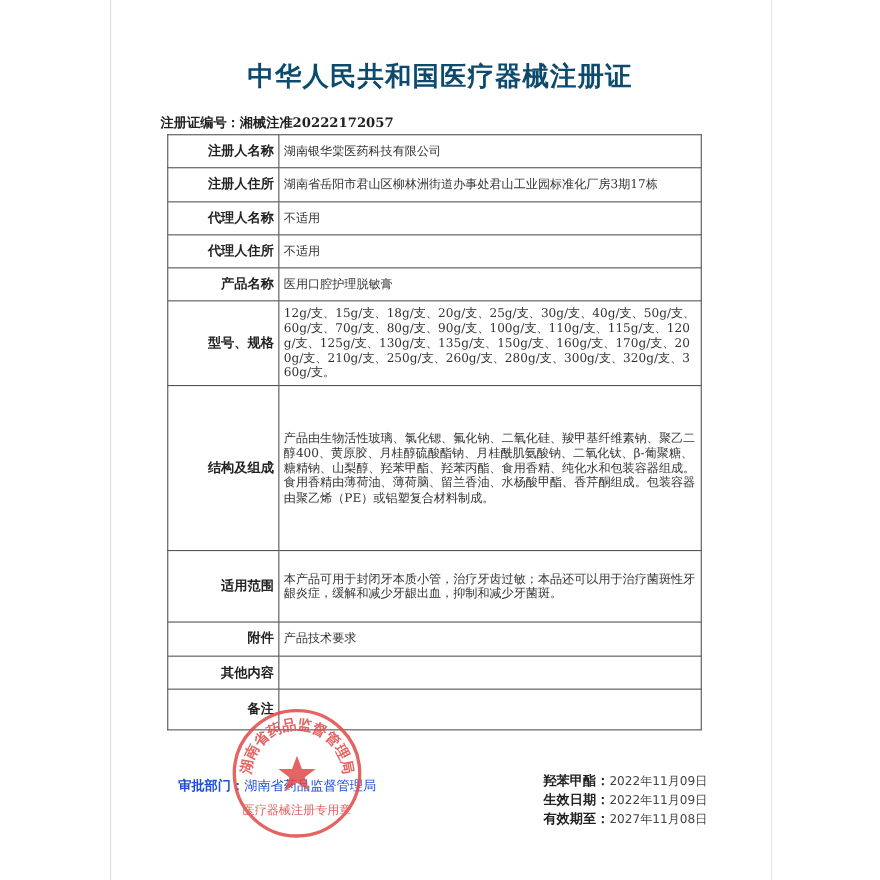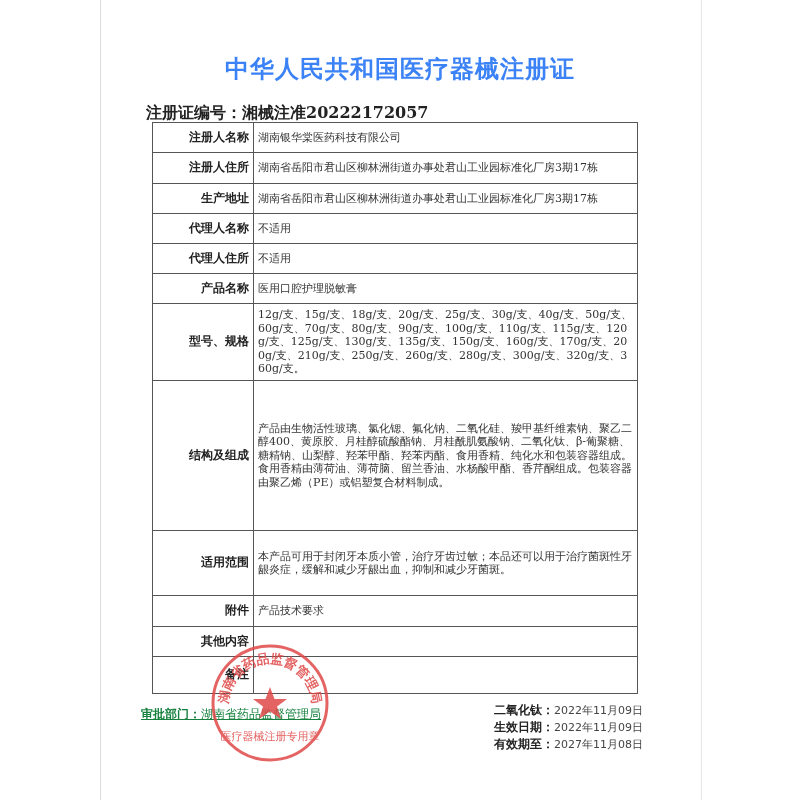--- a/index.html
+++ b/index.html
@@ -1,26 +1,26 @@
 <!DOCTYPE html>
 <html><head>
 <meta charset="utf-8">
 <style>
   html, body { margin: 0; padding: 0; background: #ffffff; }
   body { width: 800px; height: 800px; position: relative; overflow: hidden; font-family: "DejaVu Serif", "Liberation Serif", serif; color: #222; }
   .page { position: absolute; left: 100px; top: 0; width: 600px; height: 800px; background: #fff; border-left: 1px solid #dcdcdc; border-right: 1px solid #e6e6e6; }
-  .title { position: absolute; left: 0; top: 53px; width: 800px; text-align: center; font-family: "DejaVu Serif", serif; font-weight: bold; font-size: 24px; letter-spacing: 1px; color: #3b82f6; }
-  .regno { position: absolute; left: 146px; top: 103px; font-size: 16px; font-weight: bold; color: #222; }
+  .title { position: absolute; left: 0; top: 53px; width: 800px; text-align: center; font-family: "DejaVu Serif", serif; font-weight: bold; font-size: 24px; letter-spacing: 1px; color: #0c4a6e; }
+  .regno { position: absolute; left: 146px; top: 103px; font-size: 12px; font-weight: bold; color: #222; }
   .regno .val { font-weight: bold; }
   table.cert { position: absolute; left: 152px; top: 122px; width: 486px; border-collapse: collapse; table-layout: fixed; }
   table.cert td { border: 1.4px solid #555; font-size: 11px; line-height: 13.5px; padding: 0 4px; vertical-align: middle; }
   table.cert td.lbl { width: 92px; text-align: right; font-weight: bold; font-size: 12px; color: #222; }
   table.cert td.val { color: #333; font-family: "DejaVu Serif", serif; }
   .val.wrap { white-space: normal; word-break: break-all; }
-  .foot-left { position: absolute; left: 141px; top: 706px; font-size: 12px; color: #15803d; text-decoration: underline; }
+  .foot-left { position: absolute; left: 162px; top: 706px; font-size: 12px; color: #1d4ed8; }
   .foot-left .k { font-weight: bold; }
   .dates { position: absolute; left: 494px; top: 702px; font-size: 12px; line-height: 16px; color: #222; }
   .dates .k { font-weight: bold; }
   .dates .v { color: #444; font-family: "DejaVu Sans", sans-serif; font-size: 11px; }
   .stamp { position: absolute; left: 210px; top: 643px; width: 120px; height: 120px; pointer-events: none; opacity: 0.85; }
 </style>
 </head>
 <body>
 
 <div class="page"></div>
@@ -32,24 +32,20 @@
 </div>
 
 <table class="cert">
   <tbody>
       <tr style="height:30px">
     <td class="lbl">注册人名称</td>
     <td class="val">湖南银华棠医药科技有限公司</td>
   </tr>
   <tr style="height:31px">
     <td class="lbl">注册人住所</td>
-    <td class="val">湖南省岳阳市君山区柳林洲街道办事处君山工业园标准化厂房3期17栋</td>
-  </tr>
-  <tr style="height:30px">
-    <td class="lbl">生产地址</td>
     <td class="val">湖南省岳阳市君山区柳林洲街道办事处君山工业园标准化厂房3期17栋</td>
   </tr>
   <tr style="height:30px">
     <td class="lbl">代理人名称</td>
     <td class="val">不适用</td>
   </tr>
   <tr style="height:30px">
     <td class="lbl">代理人住所</td>
     <td class="val">不适用</td>
   </tr>
@@ -82,21 +78,21 @@
     <td class="val"></td>
   </tr>
 </tbody>
   </table>
 
 <div class="foot-left">
   <span class="k">审批部门：</span><span>湖南省药品监督管理局</span>
 </div>
 
 <div class="dates">
-  <div><span class="k">二氧化钛：</span><span class="v">2022年11月09日</span></div>
+  <div><span class="k">羟苯甲酯：</span><span class="v">2022年11月09日</span></div>
   <div><span class="k">生效日期：</span><span class="v">2022年11月09日</span></div>
   <div><span class="k">有效期至：</span><span class="v">2027年11月08日</span></div>
 </div>
 
 <svg class="stamp" viewBox="0 0 120 120">
   <defs>
     <path id="arcTop" d="M 18 62 A 42 42 0 0 1 102 62"></path>
   </defs>
   <circle cx="60" cy="60" r="57" fill="none" stroke="#e04848" stroke-width="3"></circle>
   <text font-size="13" font-weight="bold" fill="#e04848" font-family="DejaVu Serif, serif">

